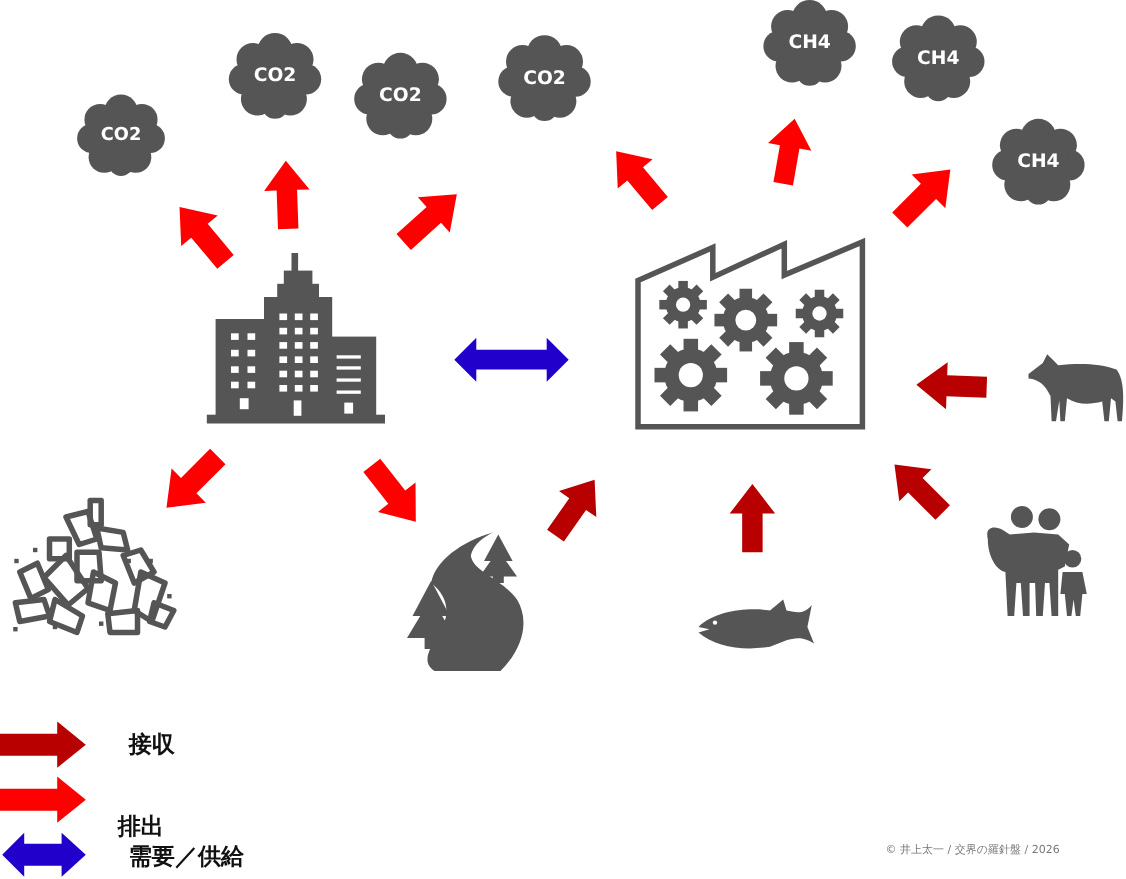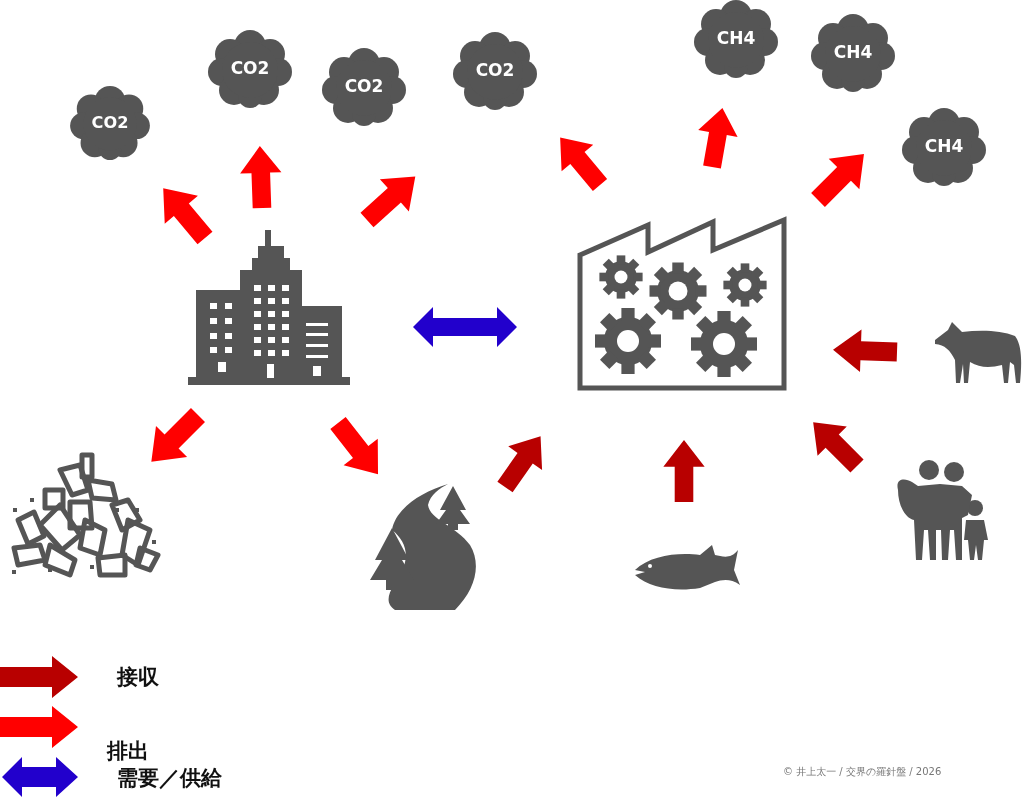--- a/index.html
+++ b/index.html
@@ -1,20 +1,20 @@
 <!DOCTYPE html>
 <html><head>
 <meta charset="utf-8">
 <style>
   html,body{margin:0;padding:0;background:#fff;}
   body{width:1024px;height:799px;position:relative;overflow:hidden;font-family:"DejaVu Sans",sans-serif;}
   #stage{position:absolute;left:0;top:0;}
   .cloud-label{font-family:"DejaVu Sans",sans-serif;font-weight:bold;font-size:17px;fill:#fff;}
   .legend-label{position:absolute;font-family:"DejaVu Sans",sans-serif;font-weight:bold;font-size:21px;color:#111;}
-  .credit{position:absolute;left:783px;top:765px;font-family:"DejaVu Sans",sans-serif;font-size:10px;color:#777;}
+  .credit{position:absolute;left:805px;top:765px;font-family:"DejaVu Sans",sans-serif;font-size:10px;color:#777;}
 </style>
 </head>
 <body>
 
 <svg id="stage" width="1024" height="799" viewBox="0 0 1024 799">
   <defs>
 
     <symbol id="arrowR" viewBox="0 0 60 40" overflow="visible">
       <polygon points="0,11 34,11 34,0 60,20 34,40 34,29 0,29"></polygon>
     </symbol>

